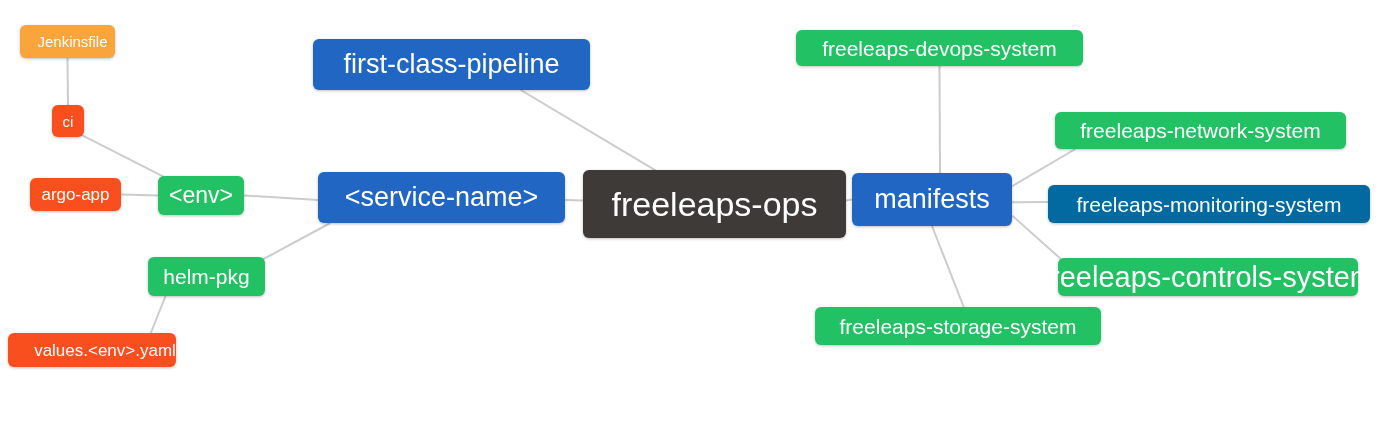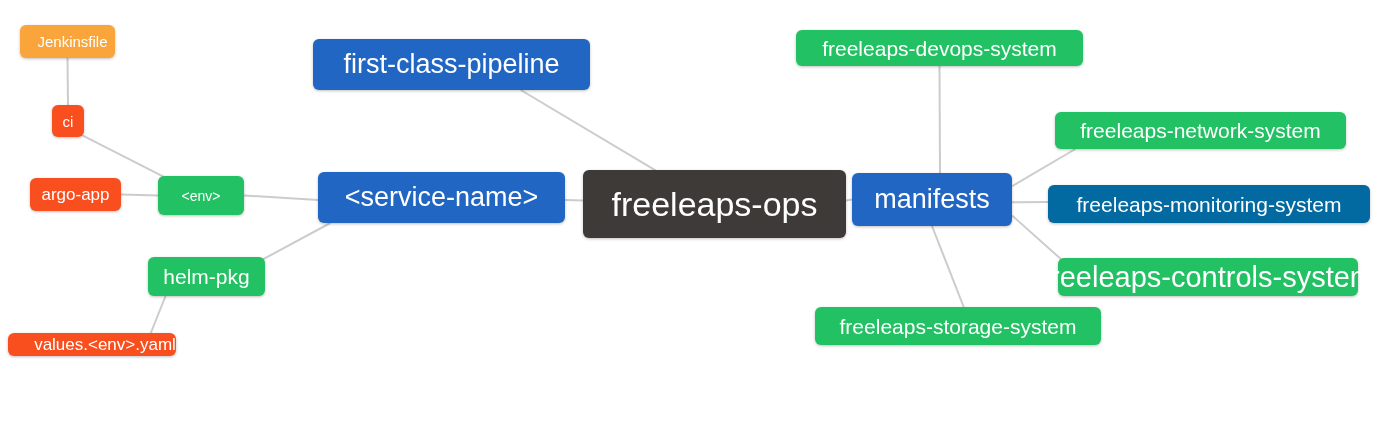--- a/index.html
+++ b/index.html
@@ -54,23 +54,23 @@
       <line x1="846" y1="200.6" x2="852" y2="199.5" stroke="#CCCCCC" stroke-width="2"></line>
       <line x1="940" y1="173" x2="939.5" y2="66" stroke="#CCCCCC" stroke-width="2"></line>
       <line x1="1012" y1="186.25" x2="1075.37" y2="149" stroke="#CCCCCC" stroke-width="2"></line>
       <line x1="1012" y1="202.15" x2="1048" y2="202.1" stroke="#CCCCCC" stroke-width="2"></line>
       <line x1="1012" y1="215.4" x2="1064" y2="261.8" stroke="#CCCCCC" stroke-width="2"></line>
       <line x1="932" y1="226" x2="963.72" y2="307" stroke="#CCCCCC" stroke-width="2"></line>
     </svg>
 <div class="node" style="left: 20px; top: 25px; width: 95px; height: 33px; font-size: 15px; background: rgb(249, 165, 59); color: rgb(255, 255, 255); padding-left: 10px;">Jenkinsfile</div>
     <div class="node" style="left: 52px; top: 105px; width: 32px; height: 32px; font-size: 15px; background: rgb(249, 78, 29); color: rgb(255, 255, 255);">ci</div>
     <div class="node" style="left: 30px; top: 178px; width: 91px; height: 33px; font-size: 17px; background: rgb(249, 78, 29); color: rgb(255, 255, 255);">argo-app</div>
-    <div class="node" style="left: 158px; top: 176px; width: 86px; height: 39px; font-size: 14px; background: rgb(34, 193, 99); color: rgb(255, 255, 255);">&lt;env&gt;</div>
+    <div class="node" style="left: 158px; top: 176px; width: 86px; height: 39px; font-size: 23px; background: rgb(34, 193, 99); color: rgb(255, 255, 255);">&lt;env&gt;</div>
     <div class="node" style="left: 148px; top: 257px; width: 117px; height: 39px; font-size: 21px; background: rgb(34, 193, 99); color: rgb(255, 255, 255);">helm-pkg</div>
-    <div class="node" style="left: 8px; top: 333px; width: 168px; height: 23px; font-size: 17px; background: rgb(249, 78, 29); color: rgb(255, 255, 255); padding-left: 26px;">values.&lt;env&gt;.yaml</div>
+    <div class="node" style="left: 8px; top: 333px; width: 168px; height: 34px; font-size: 17px; background: rgb(249, 78, 29); color: rgb(255, 255, 255); padding-left: 26px;">values.&lt;env&gt;.yaml</div>
     <div class="node" style="left: 313px; top: 39px; width: 277px; height: 51px; font-size: 27px; background: rgb(33, 102, 194); color: rgb(255, 255, 255);">first-class-pipeline</div>
     <div class="node" style="left: 318px; top: 172px; width: 247px; height: 51px; font-size: 27px; background: rgb(33, 102, 194); color: rgb(255, 255, 255);">&lt;service-name&gt;</div>
     <div class="node" style="left: 583px; top: 170px; width: 263px; height: 68px; font-size: 34px; background: rgb(62, 58, 56); color: rgb(255, 255, 255);">freeleaps-ops</div>
     <div class="node" style="left: 852px; top: 173px; width: 160px; height: 53px; font-size: 27px; background: rgb(33, 102, 194); color: rgb(255, 255, 255);">manifests</div>
     <div class="node" style="left: 796px; top: 30px; width: 287px; height: 36px; font-size: 21px; background: rgb(34, 193, 99); color: rgb(255, 255, 255);">freeleaps-devops-system</div>
     <div class="node" style="left: 1055px; top: 112px; width: 291px; height: 37px; font-size: 21px; background: rgb(34, 193, 99); color: rgb(255, 255, 255);">freeleaps-network-system</div>
     <div class="node" style="left: 1048px; top: 185px; width: 322px; height: 38px; font-size: 21px; background: #0369a1; color: rgb(255, 255, 255);">freeleaps-monitoring-system</div>
     <div class="node" style="left: 1058px; top: 258px; width: 300px; height: 38px; font-size: 29px; background: rgb(34, 193, 99); color: rgb(255, 255, 255);">freeleaps-controls-system</div>
     <div class="node" style="left: 815px; top: 307px; width: 286px; height: 38px; font-size: 21px; background: rgb(34, 193, 99); color: rgb(255, 255, 255);">freeleaps-storage-system</div>
   </div>

